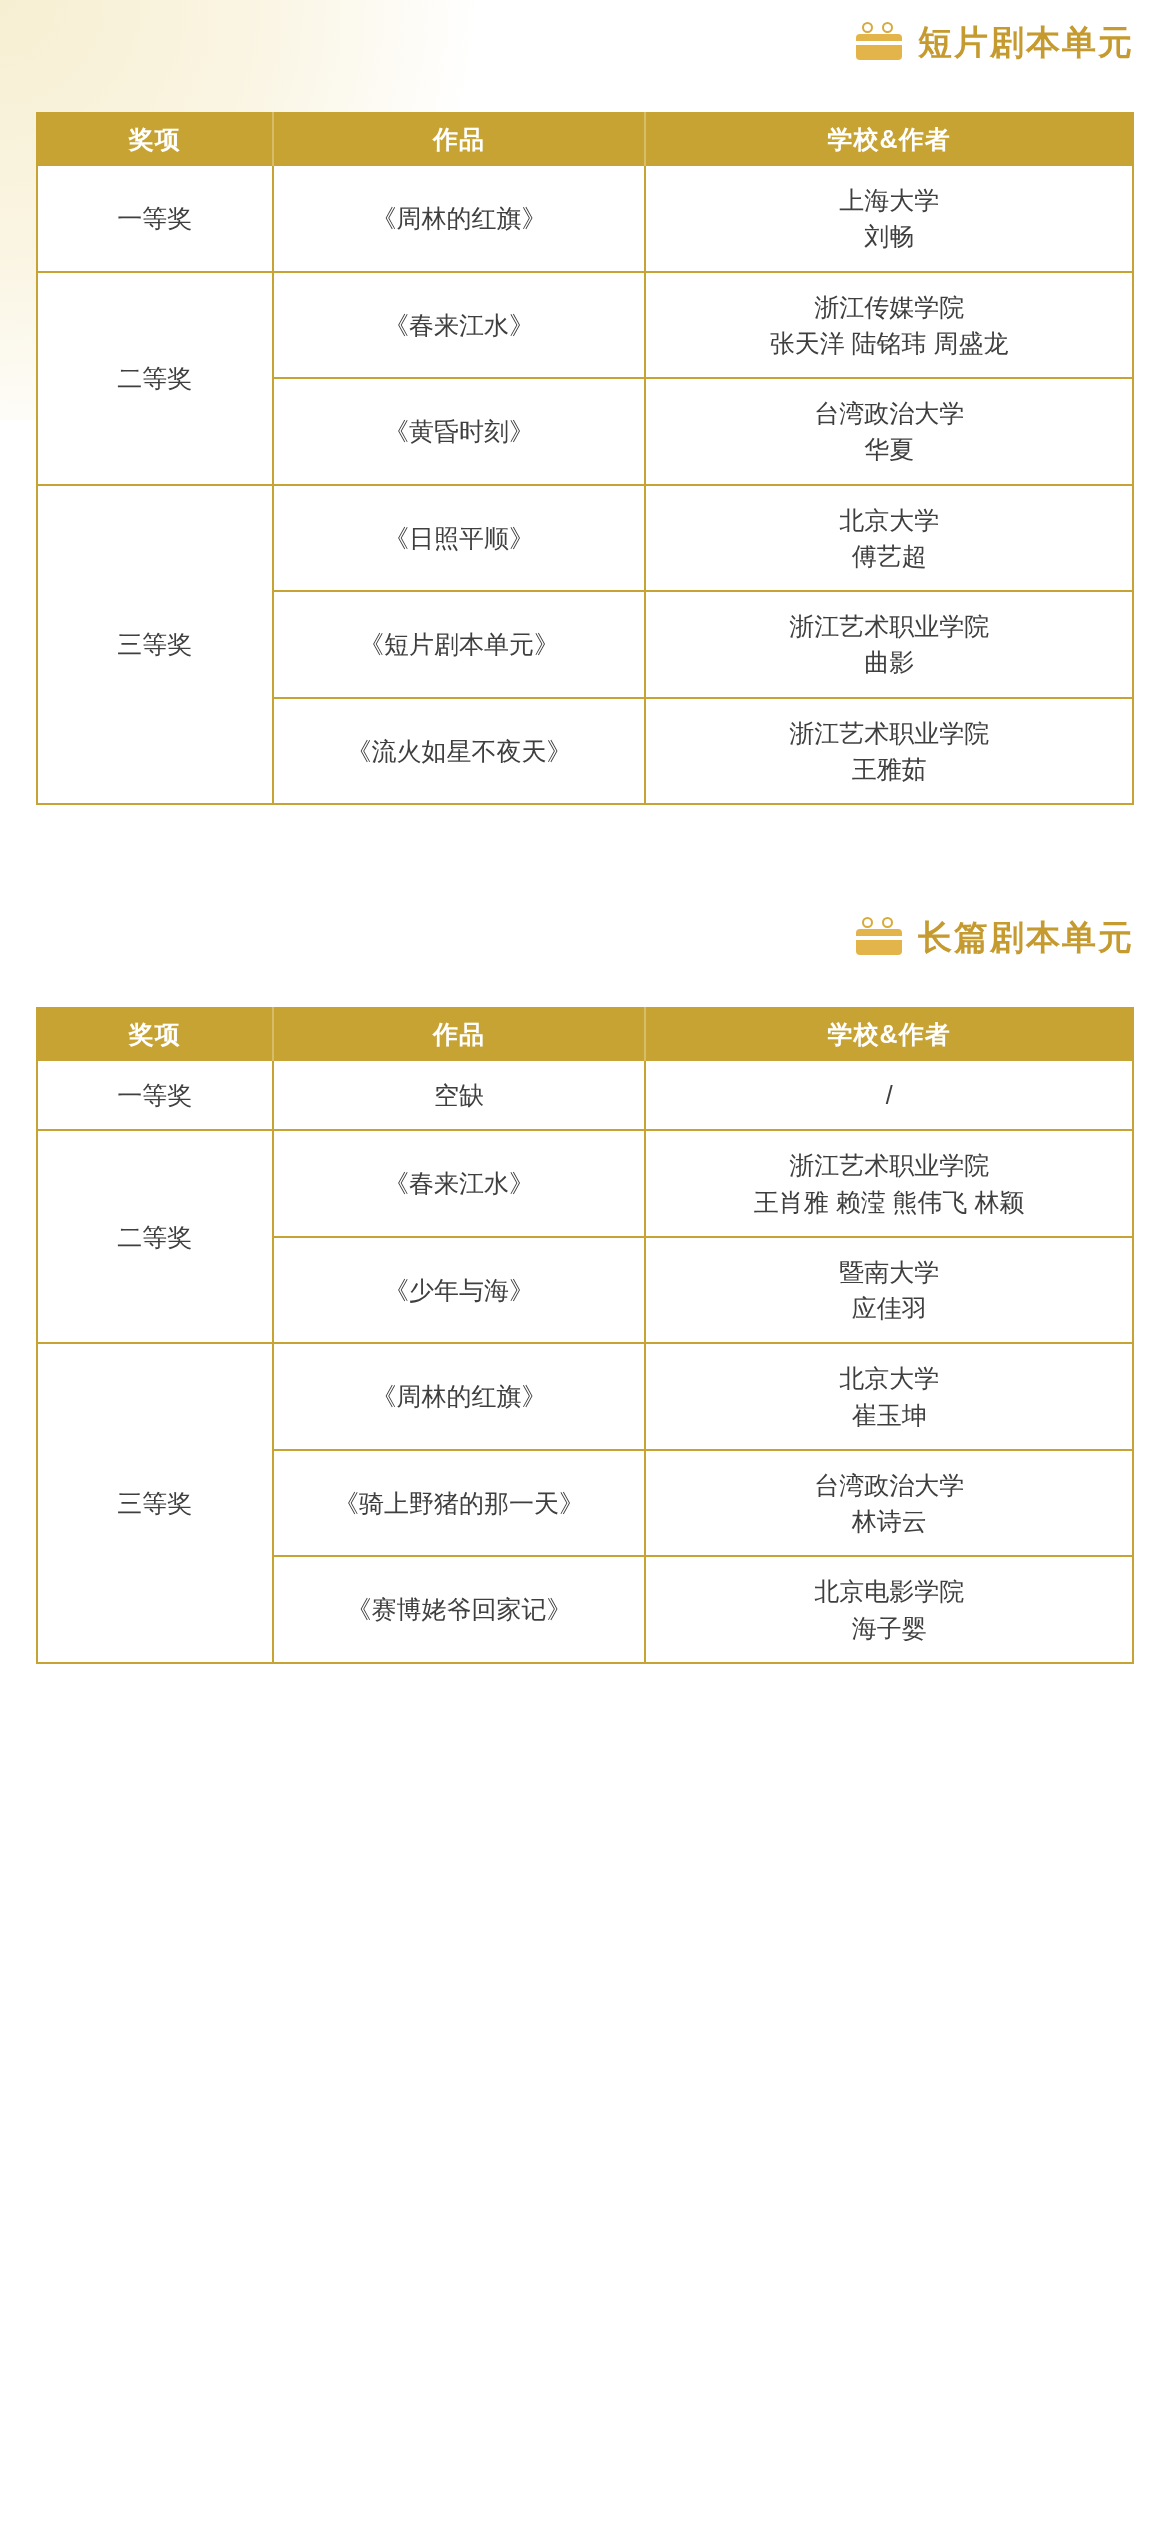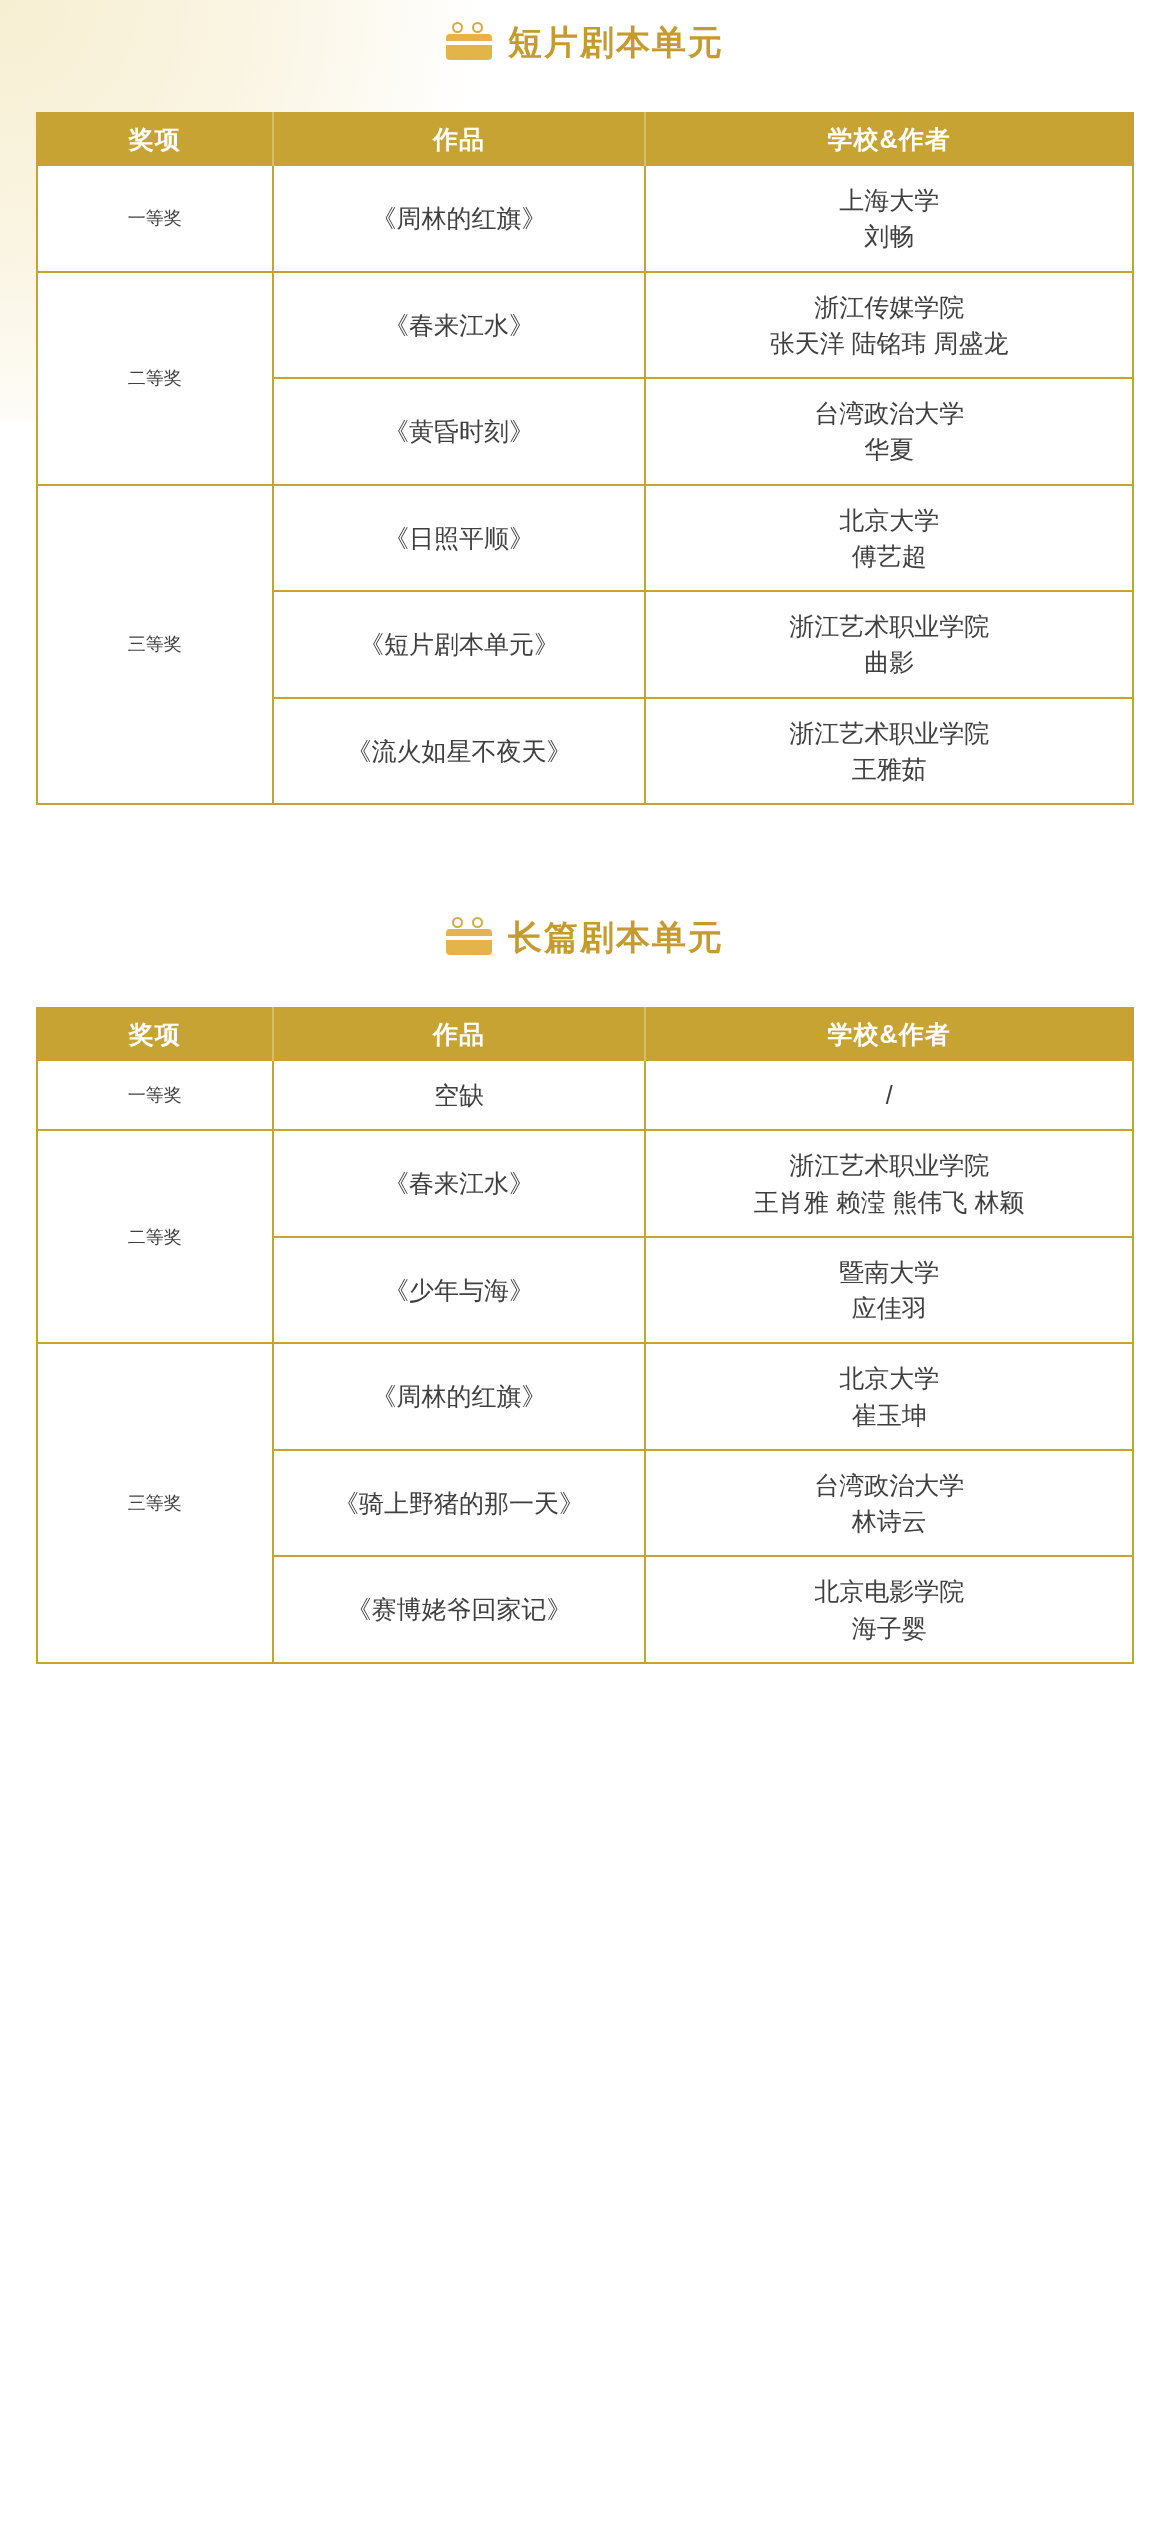--- a/index.html
+++ b/index.html
@@ -30,21 +30,21 @@
     position: relative;
     z-index: 1;
     padding: 0 36px;
     box-sizing: border-box;
   }
 
   
   .section-head {
     display: flex;
     align-items: center;
-    justify-content: center;
+    justify-content: flex-end;
     gap: 16px;
   }
   .section-head.first { padding-top: 22px; }
   .section-head.second { padding-top: 0; margin-top: 16px; }
 
   .clapper {
     width: 46px;
     height: 40px;
     position: relative;
     flex: 0 0 auto;
@@ -116,21 +116,21 @@
     text-align: center;
     vertical-align: middle;
     font-size: 25px;
     color: #3f3f3f;
     line-height: 1.45;
     padding: 16px 10px;
     box-sizing: border-box;
     background: #ffffff;
   }
   .award-table tbody td.award-cell {
-    font-size: 18px;
+    font-size: 25px;
   }
   .award-table tbody td .line { display: block; }
 
   .gap-between {
     height: 96px;
   }
   .tail-space {
     height: 52px;
   }
 </style>

